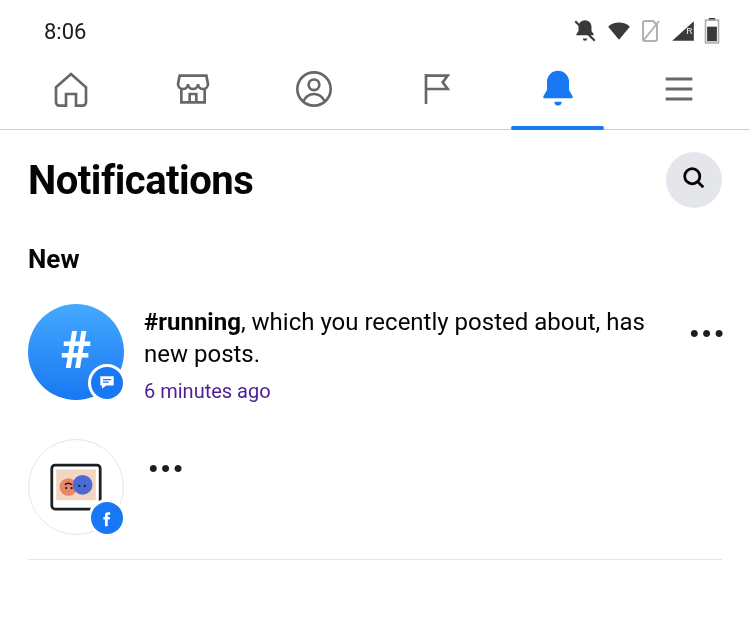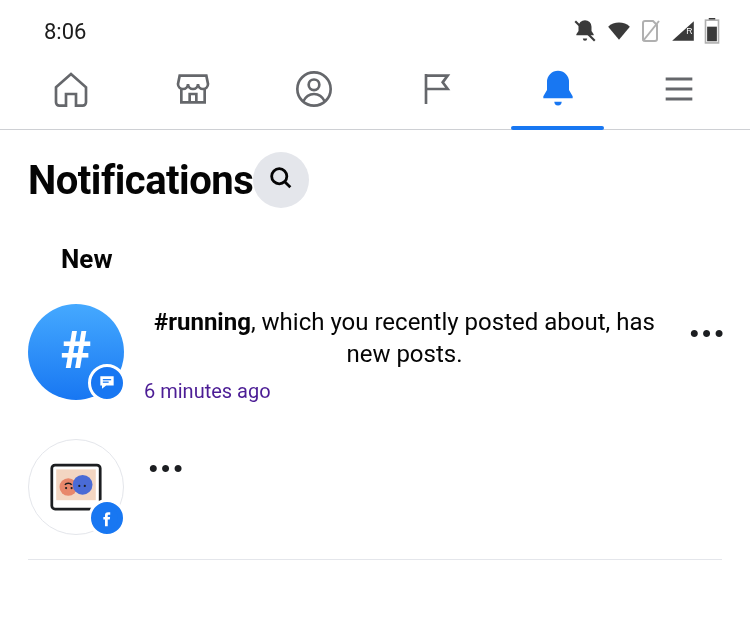--- a/index.html
+++ b/index.html
@@ -51,36 +51,36 @@
       right: 12%;
       height: 4px;
       background: #1877f2;
       border-radius: 2px;
     }
 
     
     .page-header {
       display: flex;
       align-items: center;
+      justify-content: space-between;
       padding: 22px 28px 10px 28px;
     }
     .page-title { font-size: 40px; font-weight: 700; letter-spacing: -0.5px; }
     .search-btn {
       width: 56px; height: 56px;
       border-radius: 50%;
       background: #e4e6eb;
       display: flex; align-items: center; justify-content: center;
     }
 
     
     .section-title {
       font-size: 26px;
       font-weight: 700;
       padding: 26px 28px 12px 28px;
-      margin-left: 33px;
     }
 
     
     .notif-list {}
     .notif-item {
       display: flex;
       align-items: flex-start;
       padding: 18px 20px 18px 28px;
       gap: 20px;
     }
@@ -107,21 +107,21 @@
       position: absolute;
       right: -2px; bottom: -2px;
       width: 38px; height: 38px;
       border-radius: 50%;
       background: #1877f2;
       display: flex; align-items: center; justify-content: center;
       border: 3px solid #fff;
     }
 
     .notif-body { flex: 1; padding-top: 2px; }
-    .notif-text { font-size: 24px; line-height: 1.35; color: #050505; text-align: center; }
+    .notif-text { font-size: 24px; line-height: 1.35; color: #050505; }
     .notif-text .hl { font-weight: 700; }
     .notif-time { font-size: 20px; color: #4c1d95; margin-top: 8px; }
 
     .notif-more {
       align-self: flex-start;
       padding: 14px 4px 0 4px;
       font-size: 28px;
       font-weight: 900;
       letter-spacing: 2px;
       color: #1c1e21;

